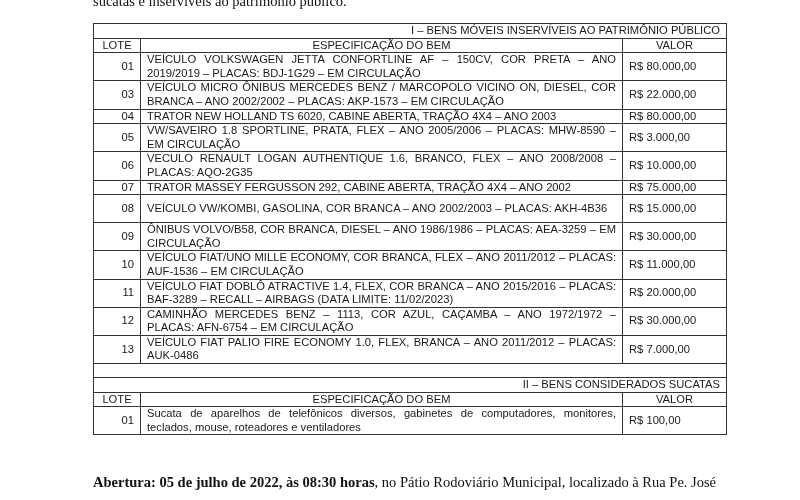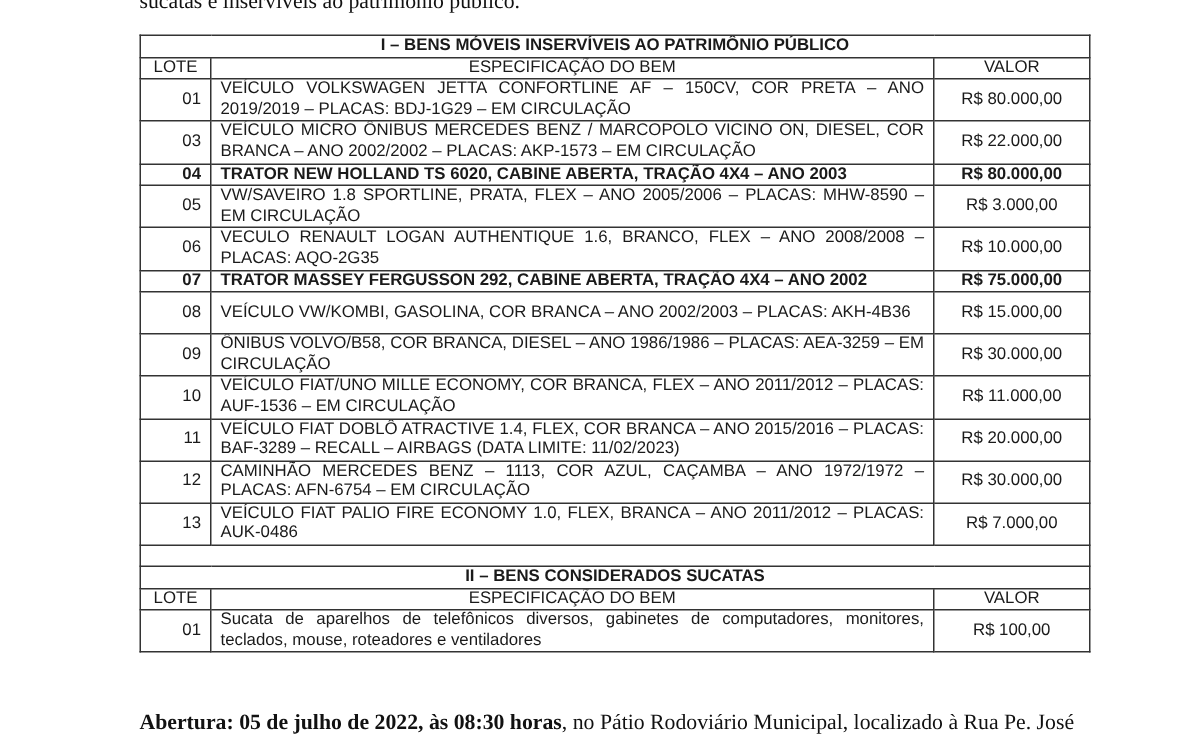--- a/index.html
+++ b/index.html
@@ -11,27 +11,27 @@
     }
     table.bens {
       position: absolute; left: 93px; width: 633px;
       border-collapse: collapse; table-layout: fixed;
       font-family: "Liberation Sans", sans-serif; font-size: 11.2px; color: #1a1a1a;
     }
     table.bens td {
       border: 1.5px solid #333; padding: 0 6px; vertical-align: middle;
       line-height: 13.6px; overflow: hidden;
     }
-    td.section { font-weight: bold; height: 13px; text-align: center; padding-left: 3px; }
+    td.section { font-weight: normal; height: 13px; text-align: right; padding-left: 3px; }
     td.hdr { text-align: center; height: 13px; }
     td.lote { text-align: right; }
     td.spec { text-align: justify; text-align-last: left; }
-    td.valor { text-align: center; white-space: nowrap; margin-left: 18px; }
+    td.valor { text-align: left; white-space: nowrap; margin-left: 18px; }
     tr.two td { height: 27px; }
-    tr.one td { height: 13px; font-weight: bold; }
+    tr.one td { height: 13px; }
     tr.blank td { height: 13px; }
     .footer {
       position: absolute; left: 93px; top: 474px; width: 640px;
       font-family: "Liberation Serif", serif; font-size: 14.5px; line-height: 17px; white-space: nowrap; color: #111;
     }
     .footer b { font-weight: bold; margin-top: 23px; }
   </style>
 </head>
 <body>
 

